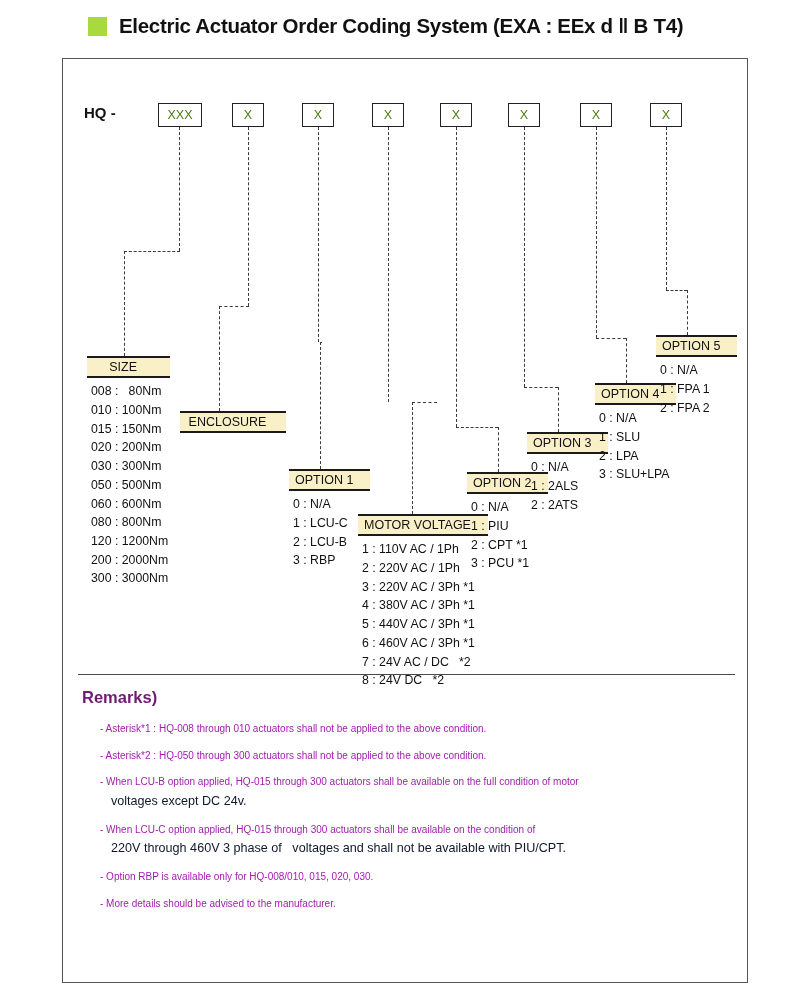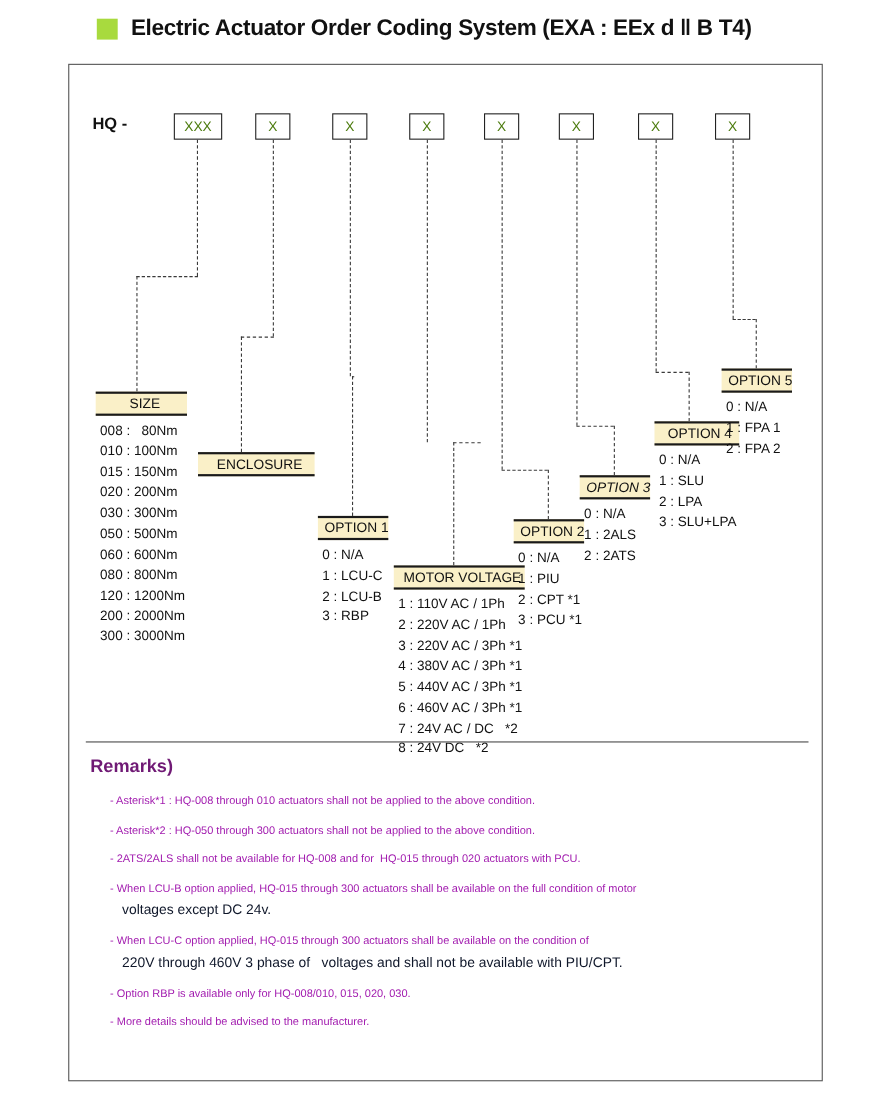--- a/index.html
+++ b/index.html
@@ -85,21 +85,21 @@
   .legend {
     position: absolute;
   }
   .legend-head {
     background: #faf0c8;
     border-top: 2.2px solid #1a1a1a;
     border-bottom: 2.2px solid #1a1a1a;
     text-align: center;
     font-size: 12.5px;
     color: #111111;
-    padding: 2px 0 2px 6px;
+    padding: 2px 17px 2px 6px;
     line-height: 1.15;
     white-space: nowrap;
   }
   .legend-body {
     padding: 4px 2px 0 4px;
   }
   .legend-row {
     font-size: 12.3px;
     color: #111111;
     line-height: 1.52;
@@ -237,21 +237,21 @@
       <div class="legend" style="left: 467px; top: 472px;">
         <div class="legend-head" style="min-width: 62px;">OPTION 2</div>
         <div class="legend-body">
           <div class="legend-row">0 : N/A</div>
           <div class="legend-row">1 : PIU</div>
           <div class="legend-row">2 : CPT *1</div>
           <div class="legend-row">3 : PCU *1</div>
         </div>
       </div>
       <div class="legend" style="left: 527px; top: 432px;">
-        <div class="legend-head" style="min-width: 62px; font-style: italic;">OPTION 3</div>
+        <div class="legend-head" style="min-width: 62px;">OPTION 3</div>
         <div class="legend-body">
           <div class="legend-row">0 : N/A</div>
           <div class="legend-row">1 : 2ALS</div>
           <div class="legend-row">2 : 2ATS</div>
         </div>
       </div>
       <div class="legend" style="left: 595px; top: 383px;">
         <div class="legend-head" style="min-width: 62px;">OPTION 4</div>
         <div class="legend-body">
           <div class="legend-row">0 : N/A</div>
@@ -268,21 +268,20 @@
           <div class="legend-row">2 : FPA 2</div>
         </div>
       </div>
     </div>
 
   <div id="divider"></div>
   <div id="remarks-title">Remarks)</div>
   <div id="remarks-list">
       <div class="remark">- Asterisk*1 : HQ-008 through 010 actuators shall not be applied to the above condition.</div>
       <div class="remark">- Asterisk*2 : HQ-050 through 300 actuators shall not be applied to the above condition.</div>
-      <div class="remark">- 2ATS/2ALS shall not be available for HQ-008 and for  HQ-015 through 020 actuators with PCU.</div>
       <div class="remark">- When LCU-B option applied, HQ-015 through 300 actuators shall be available on the full condition of motor</div>
       <div class="remark-cont">voltages except DC 24v.</div>
       <div class="remark">- When LCU-C option applied, HQ-015 through 300 actuators shall be available on the condition of</div>
       <div class="remark-cont">220V through 460V 3 phase of   voltages and shall not be available with PIU/CPT.</div>
       <div class="remark">- Option RBP is available only for HQ-008/010, 015, 020, 030.</div>
       <div class="remark">- More details should be advised to the manufacturer.</div>
     </div>
 
 </div>
 

